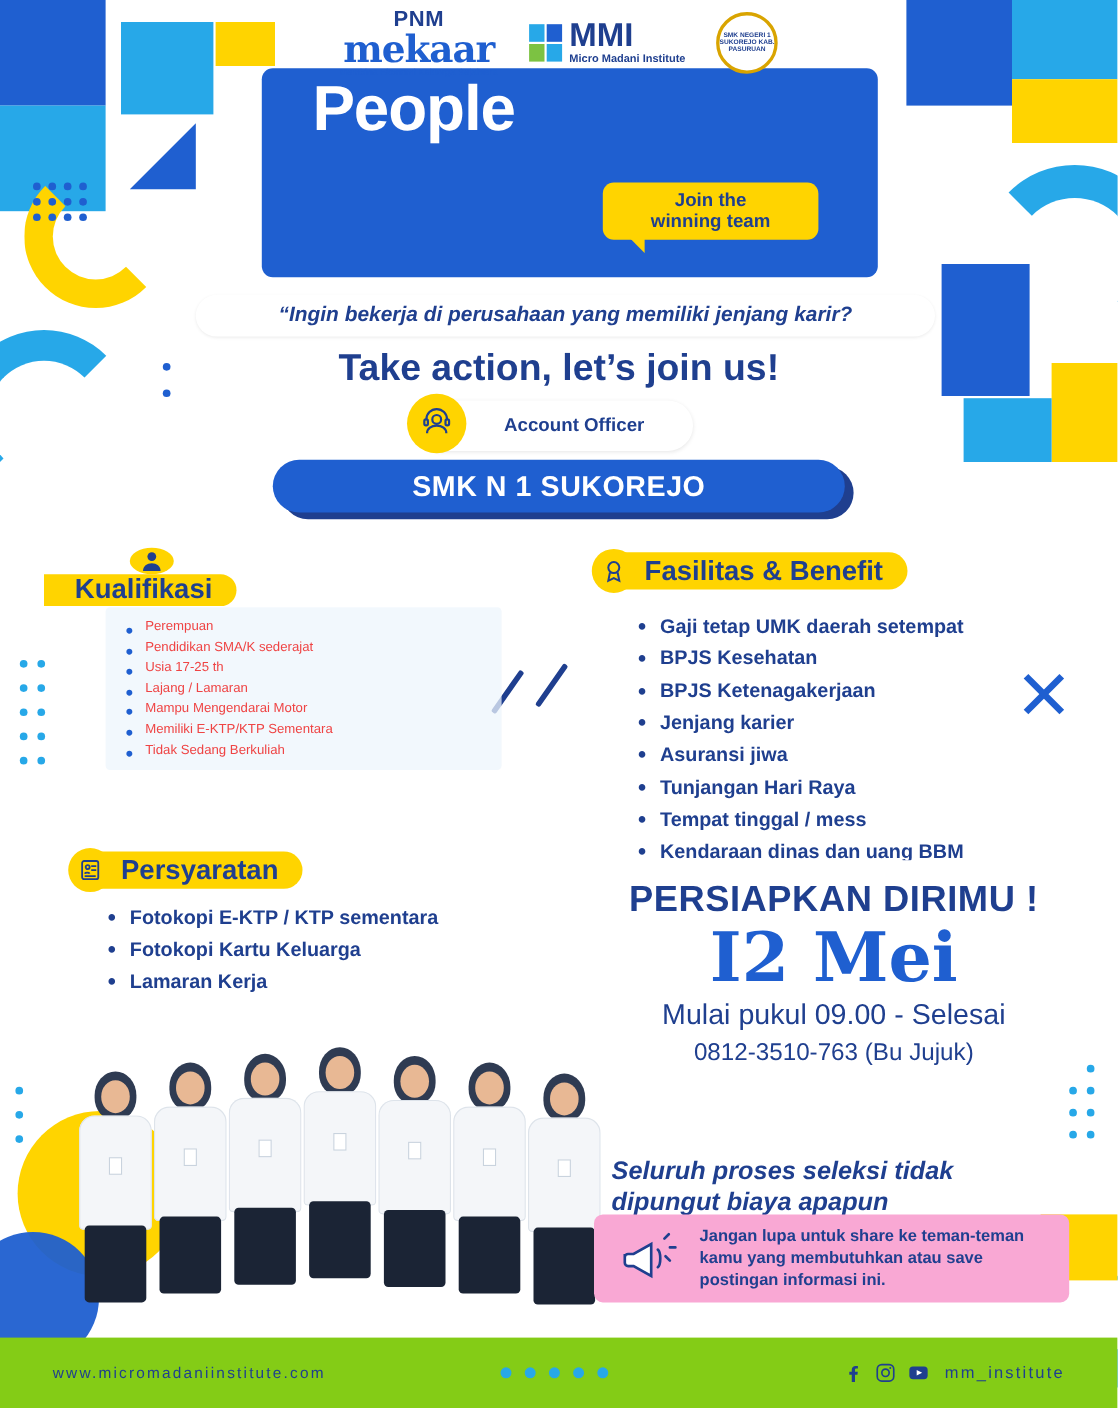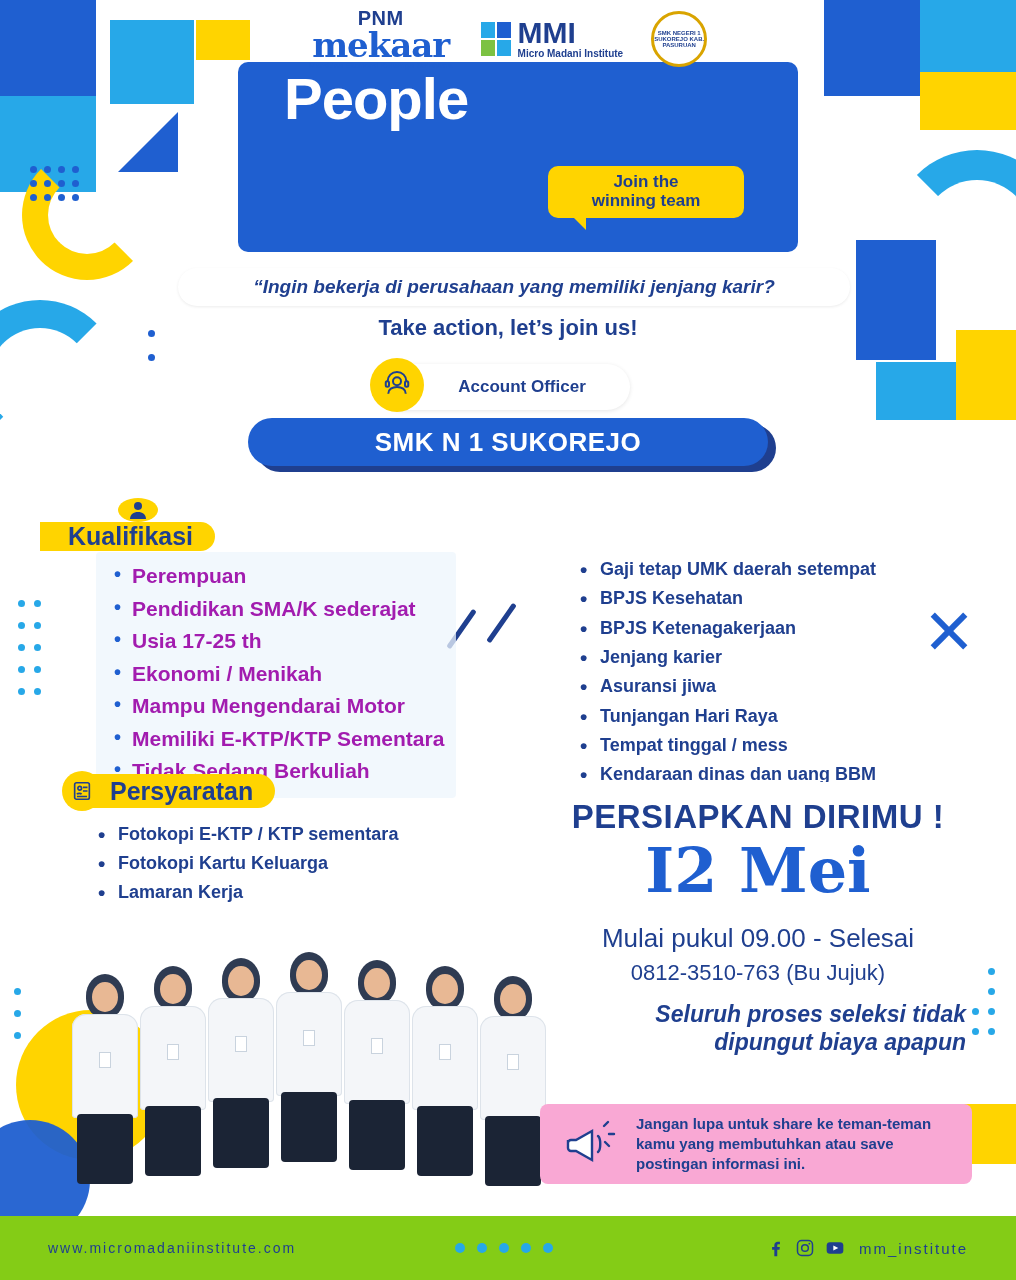--- a/index.html
+++ b/index.html
@@ -62,21 +62,21 @@
   .headline { position: absolute; left: 248px; top: 70px; width: 540px; z-index: 7; color: #fff; }
   .headline h1 { font-size: 58px; line-height: 1.0; font-weight: 800; letter-spacing: -1px; padding-left: 36px; }
   .join-bubble { position: absolute; left: 548px; top: 166px; width: 196px; height: 52px; background: #ffd400; border-radius: 10px; z-index: 8; display: flex; flex-direction: column; align-items: center; justify-content: center; }
   .join-bubble span { font-size: 17px; font-weight: 700; color: #1f3f8f; line-height: 1.1; }
   .join-bubble:after { content: ""; position: absolute; left: 24px; bottom: -12px; border-left: 14px solid transparent; border-right: 0 solid transparent; border-top: 14px solid #ffd400; }
 
   
   .quote { position: absolute; left: 178px; top: 268px; width: 672px; height: 38px; background: #fff; border-radius: 19px; display: flex; align-items: center; justify-content: center; z-index: 7; box-shadow: 0 1px 3px rgba(0,0,0,.08); }
   .quote span { font-size: 19px; font-weight: 700; color: #1f3f8f; font-style: italic; }
   .take-action { position: absolute; left: 0; top: 315px; width: 100%; text-align: center; z-index: 7; }
-  .take-action span { font-size: 22px; font-weight: 800; color: #1f3f8f; }
+  .take-action span { font-size: 34px; font-weight: 800; color: #1f3f8f; }
 
   .role-pill { position: absolute; left: 380px; top: 364px; width: 250px; height: 46px; background: #fff; border-radius: 23px; display: flex; align-items: center; z-index: 7; box-shadow: 0 1px 4px rgba(0,0,0,.1); }
   .role-avatar { width: 54px; height: 54px; border-radius: 50%; background: #ffd400; margin-left: -10px; margin-top: -4px; display: flex; align-items: center; justify-content: center; }
   .role-pill .role-text { flex: 1; text-align: center; font-size: 17px; font-weight: 800; color: #1f3f8f; padding-right: 10px; }
 
   .school-shadow { position: absolute; left: 256px; top: 424px; width: 520px; height: 48px; background: #1f3f8f; border-radius: 24px; z-index: 5; }
   .school-pill { position: absolute; left: 248px; top: 418px; width: 520px; height: 48px; background: #1f5fd0; border-radius: 24px; display: flex; align-items: center; justify-content: center; z-index: 6; }
   .school-pill span { font-size: 26px; font-weight: 800; color: #fff; letter-spacing: .5px; }
 
   
@@ -86,41 +86,41 @@
   .sec-head .bar span { font-size: 25px; font-weight: 800; color: #1f3f8f; }
 
   .kual-head { left: 60px; top: 498px; flex-direction: column; }
   .fas-head { left: 538px; top: 498px; }
   .pers-head { left: 62px; top: 770px; }
 
   
   .panel { position: absolute; z-index: 6; }
   .kual-panel { left: 96px; top: 552px; width: 360px; background: rgba(238,246,252,.75); padding: 8px 10px 10px 14px; border-radius: 4px;}
   .kual-panel ul { list-style: none; }
-  .kual-panel li { position: relative; font-size: 21px; font-weight: 700; color: #a21caf; padding-left: 22px; line-height: 1.55; }
+  .kual-panel li { position: relative; font-size: 12px; font-weight: 400; color: #ef4444; padding-left: 22px; line-height: 1.55; }
   .kual-panel li:before { content: "•"; position: absolute; left: 4px; top: -1px; font-size: 20px; color: #1f5fd0; }
 
   .fas-panel { left: 578px; top: 555px; width: 400px; }
   .fas-panel ul { list-style: none; }
   .fas-panel li { position: relative; font-size: 18px; font-weight: 600; color: #1f3f8f; padding-left: 22px; line-height: 1.63; }
   .fas-panel li:before { content: "•"; position: absolute; left: 2px; top: -2px; font-size: 21px; color: #1f3f8f; }
 
   .pers-panel { left: 96px; top: 820px; width: 380px; }
   .pers-panel ul { list-style: none; }
   .pers-panel li { position: relative; font-size: 18px; font-weight: 600; color: #1f3f8f; padding-left: 22px; line-height: 1.62; }
   .pers-panel li:before { content: "•"; position: absolute; left: 2px; top: -2px; font-size: 21px; color: #1f3f8f; }
 
   
   .info-card { position: absolute; left: 536px; top: 782px; width: 444px; background: #ffffff; padding: 16px 10px 14px; text-align: center; z-index: 7; }
   .info-card .prep { font-size: 33px; font-weight: 800; color: #1f3f8f; letter-spacing: .5px; }
   .info-card .date { font-size: 62px; font-weight: 700; color: #1f5fd0; font-family: "DejaVu Serif", serif; line-height: 1.05; margin: 2px 0 0; }
-  .info-card .time { font-size: 26px; color: #1f3f8f; margin-top: 20px; }
+  .info-card .time { font-size: 26px; color: #1f3f8f; margin-top: 4px; }
   .info-card .contact-label { font-size: 22px; color: #1f3f8f; margin-top: 20px; }
   .info-card .contact-num { font-size: 22px; color: #1f3f8f; margin-top: 6px; }
-  .free-note { position: absolute; left: 556px; top: 1000px; width: 410px; text-align: right; z-index: 7; }
+  .free-note { position: absolute; left: 556px; top: 1050px; width: 410px; text-align: left; z-index: 7; }
   .free-note span { display: block; font-size: 23px; font-style: italic; font-weight: 700; color: #1f3f8f; line-height: 1.22; }
 
   .share-box { position: absolute; left: 540px; top: 1104px; width: 432px; height: 80px; background: #f9a8d4; border-radius: 8px; display: flex; align-items: center; gap: 10px; padding: 0 14px; z-index: 7; }
   .share-box .megaphone { flex: 0 0 72px; display: flex; align-items: center; justify-content: center; }
   .share-box .share-text { font-size: 15px; font-weight: 700; color: #1f3f8f; line-height: 1.35; }
 
   
   .photo { position: absolute; left: 48px; top: 940px; width: 520px; height: 250px; z-index: 6; }
   .person { position: absolute; bottom: 0; }
   .p-head { width: 38px; height: 44px; border-radius: 50% 50% 45% 45%; background: #2f3b52; position: absolute; left: 50%; transform: translateX(-50%); top: 0; }
@@ -280,27 +280,38 @@
     </div>
     <div class="bar">
         <span>Kualifikasi</span>
       </div>
   </div>
   <div class="panel kual-panel">
     <ul>
       <li>Perempuan</li>
       <li>Pendidikan SMA/K sederajat</li>
       <li>Usia 17-25 th</li>
-      <li>Ekonomi / Menikah</li>
+      <li>Lajang / Lamaran</li>
       <li>Mampu Mengendarai Motor</li>
       <li>Memiliki E-KTP/KTP Sementara</li>
       <li>Tidak Sedang Berkuliah</li>
     </ul>
   </div>
 
+  <div class="sec-head fas-head">
+    <div class="badge">
+      <svg width="24" height="24" viewBox="0 0 24 24" fill="none" stroke="#1f3f8f" stroke-width="1.8">
+          <circle cx="12" cy="9" r="5"></circle>
+          <path d="M8.5 13.5L7 21l5-2.5L17 21l-1.5-7.5"></path>
+        </svg>
+    </div>
+    <div class="bar">
+        <span>Fasilitas &amp; Benefit</span>
+      </div>
+  </div>
   <div class="panel fas-panel">
     <ul>
       <li>Gaji tetap UMK daerah setempat</li>
       <li>BPJS Kesehatan</li>
       <li>BPJS Ketenagakerjaan</li>
       <li>Jenjang karier</li>
       <li>Asuransi jiwa</li>
       <li>Tunjangan Hari Raya</li>
       <li>Tempat tinggal / mess</li>
       <li>Kendaraan dinas dan uang BBM</li>

